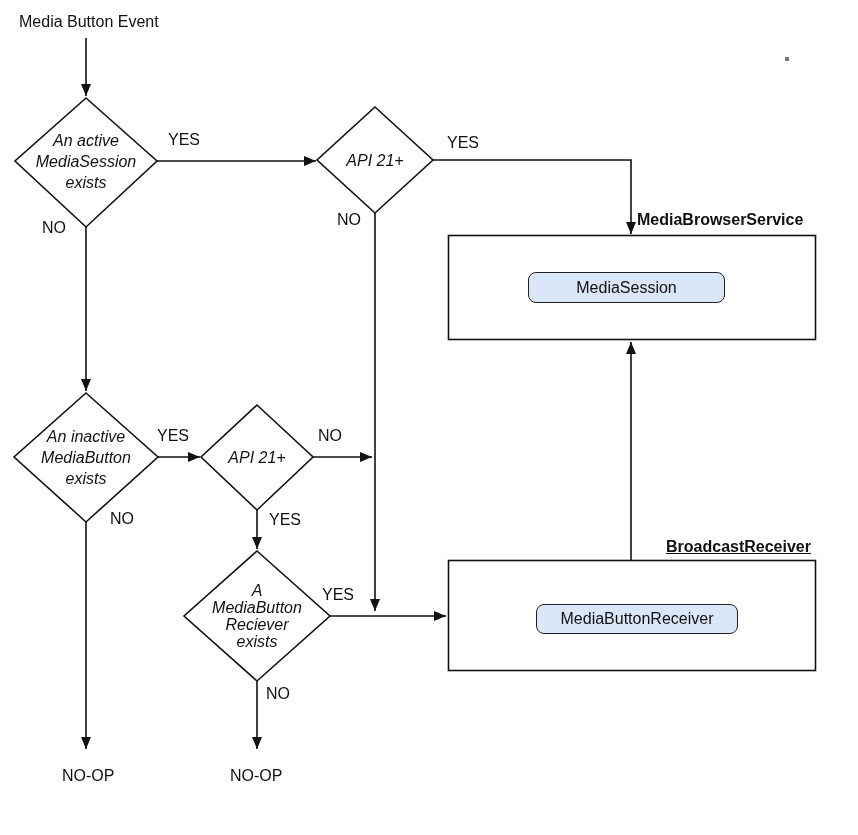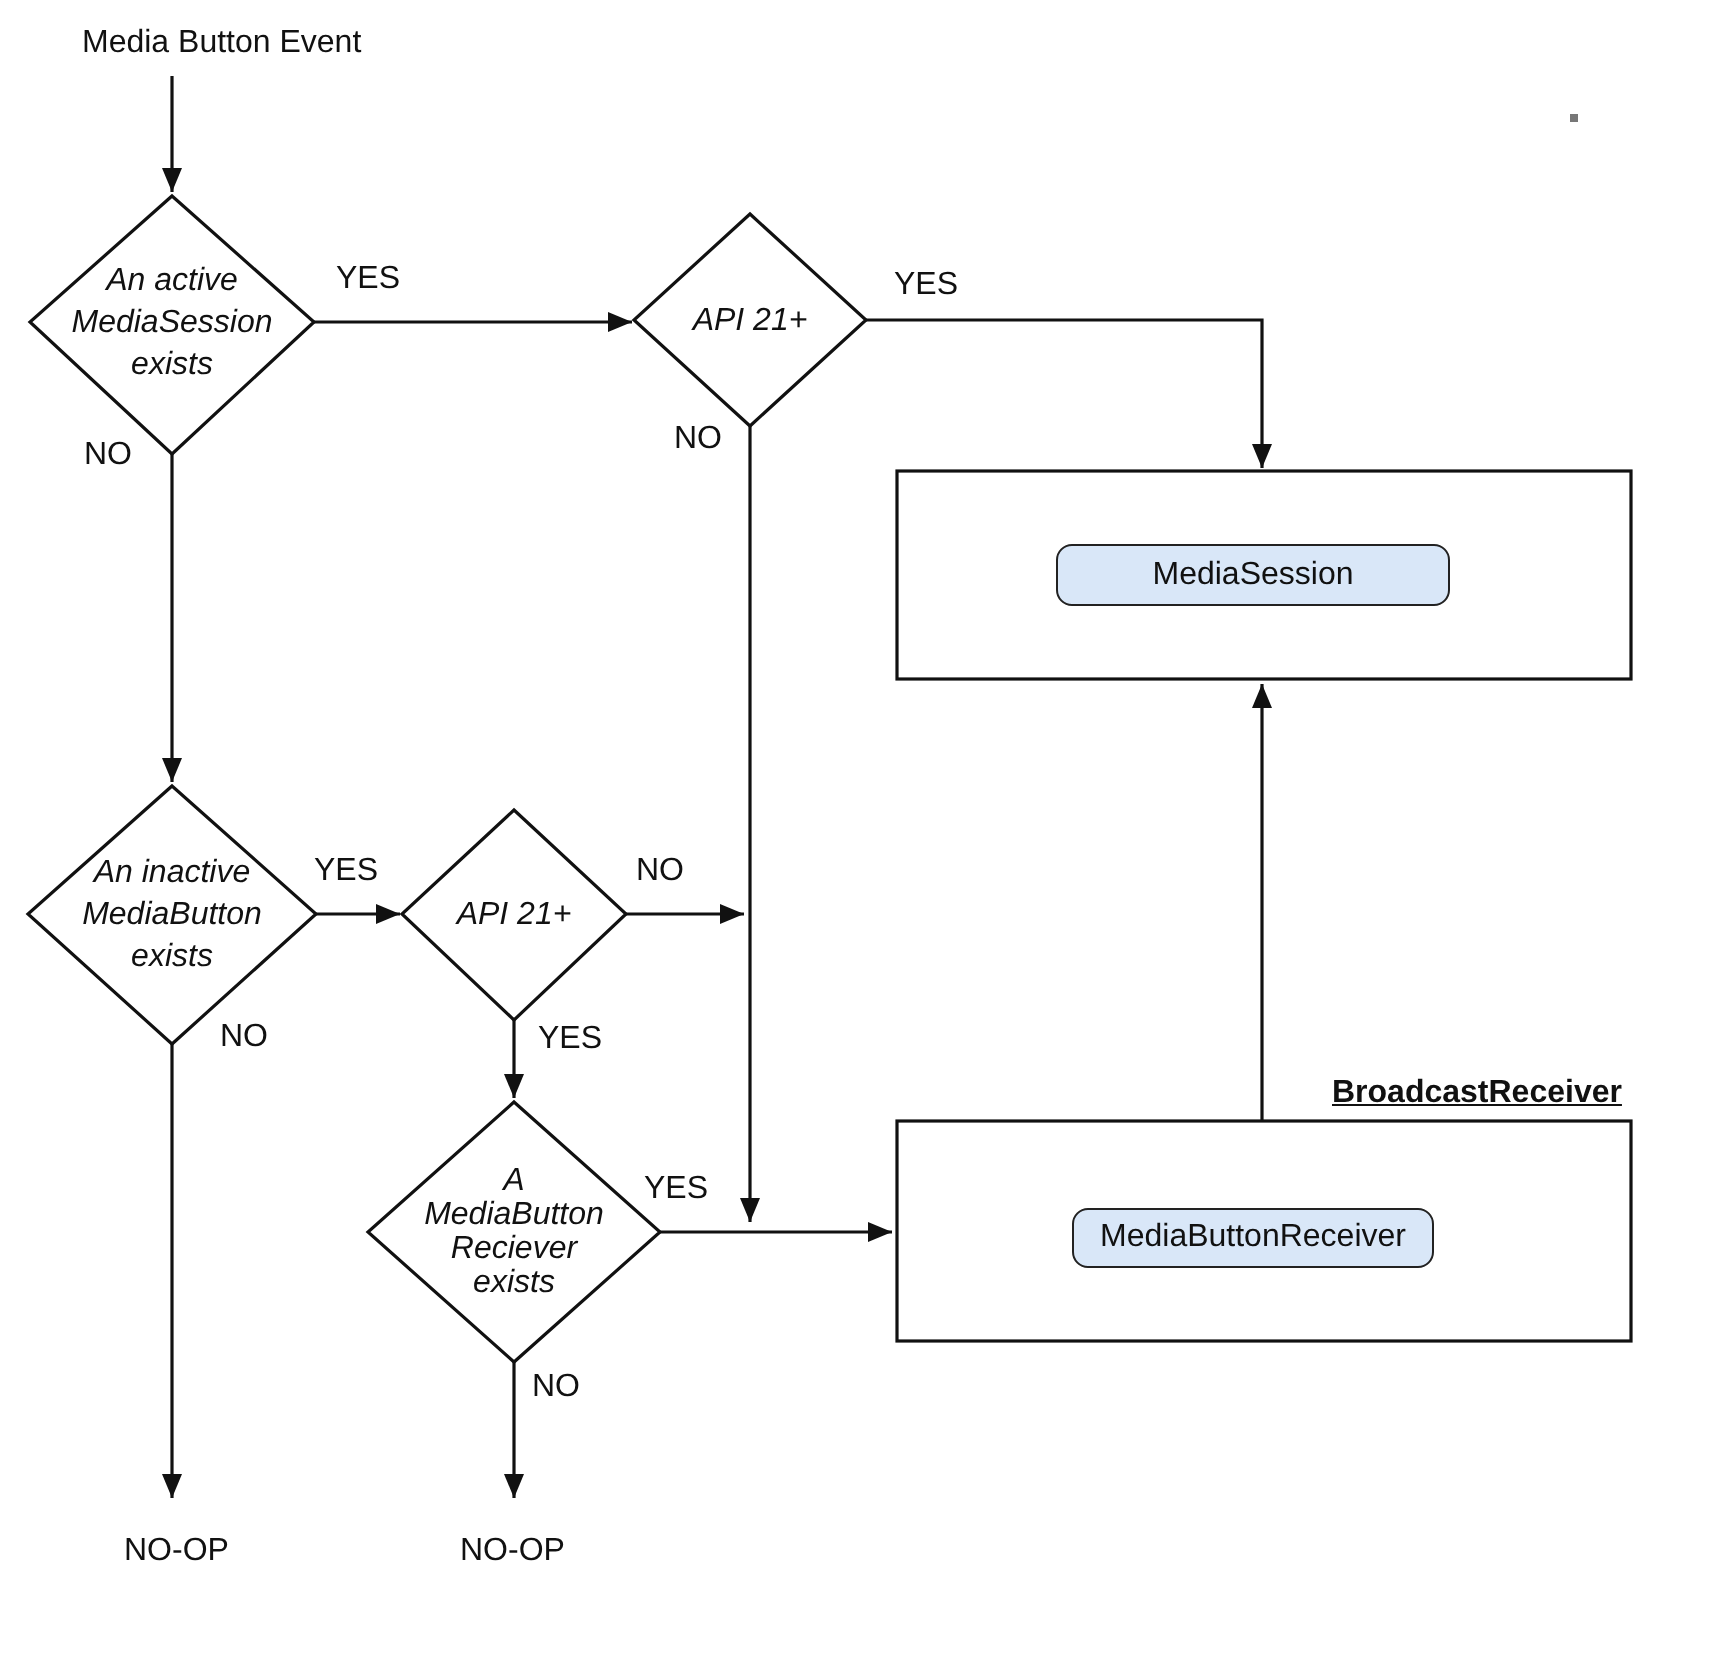--- a/index.html
+++ b/index.html
@@ -90,21 +90,21 @@
     <line x1="257" y1="681" x2="257" y2="749" stroke="#111111" stroke-width="1.6" marker-end="url(#arr)"></line>
     <line x1="631" y1="560" x2="631" y2="342" stroke="#111111" stroke-width="1.6" marker-end="url(#arr)"></line>
 
     <polygon points="86,98 157,161 86,227 15,161" fill="#ffffff" stroke="#111111" stroke-width="1.6"></polygon>
     <polygon points="375,107 433,160 375,213 317,160" fill="#ffffff" stroke="#111111" stroke-width="1.6"></polygon>
     <polygon points="86,393 158,457 86,522 14,457" fill="#ffffff" stroke="#111111" stroke-width="1.6"></polygon>
     <polygon points="257,405 313,457 257,510 201,457" fill="#ffffff" stroke="#111111" stroke-width="1.6"></polygon>
     <polygon points="257,551 330,616 257,681 184,616" fill="#ffffff" stroke="#111111" stroke-width="1.6"></polygon>
   </svg>
 
-  <div class="lbl" style="left:19px; top:13px;margin-left:22px;">Media Button Event</div>
+  <div class="lbl" style="left:19px; top:13px;">Media Button Event</div>
 
   <div class="node-lbl" style="left:15px; top:130px; width:142px; height:62px;">An active
 MediaSession
 exists</div>
   <div class="node-lbl" style="left:317px; top:151px; width:116px; height:18px;">API 21+</div>
   <div class="node-lbl" style="left:14px; top:426px; width:144px; height:62px;">An inactive
 MediaButton
 exists</div>
   <div class="node-lbl" style="left:201px; top:448px; width:112px; height:18px;">API 21+</div>
   <div class="node-lbl tight" style="left:184px; top:582px; width:146px; height:68px;">A
@@ -116,26 +116,27 @@
   <div class="lbl" style="left:42px; top:219px;">NO</div>
   <div class="lbl" style="left:447px; top:134px;">YES</div>
   <div class="lbl" style="left:337px; top:211px;">NO</div>
   <div class="lbl" style="left:157px; top:427px;">YES</div>
   <div class="lbl" style="left:110px; top:510px;">NO</div>
   <div class="lbl" style="left:318px; top:427px;">NO</div>
   <div class="lbl" style="left:269px; top:511px;">YES</div>
   <div class="lbl" style="left:322px; top:586px;">YES</div>
   <div class="lbl" style="left:266px; top:685px;">NO</div>
 
+  <div class="lbl bold-title" style="left:637px; top:211px;">MediaBrowserService</div>
   <div class="lbl bold-title" style="left:666px; top:538px;text-decoration:underline;">BroadcastReceiver</div>
 
   <div class="chip" style="left:528px; top:272px; width:197px; height:31px;">
     <span>MediaSession</span>
   </div>
-  <div class="chip" style="left:536px; top:604px; width:181px; height:30px;text-align:right;">
+  <div class="chip" style="left:536px; top:604px; width:202px; height:30px;text-align:right;">
     <span>MediaButtonReceiver</span>
   </div>
 
   <div class="lbl" style="left:62px; top:767px;">NO-OP</div>
   <div class="lbl" style="left:230px; top:767px;">NO-OP</div>
 
   <div class="artifact"></div>
 </div>
 
 </body></html>

